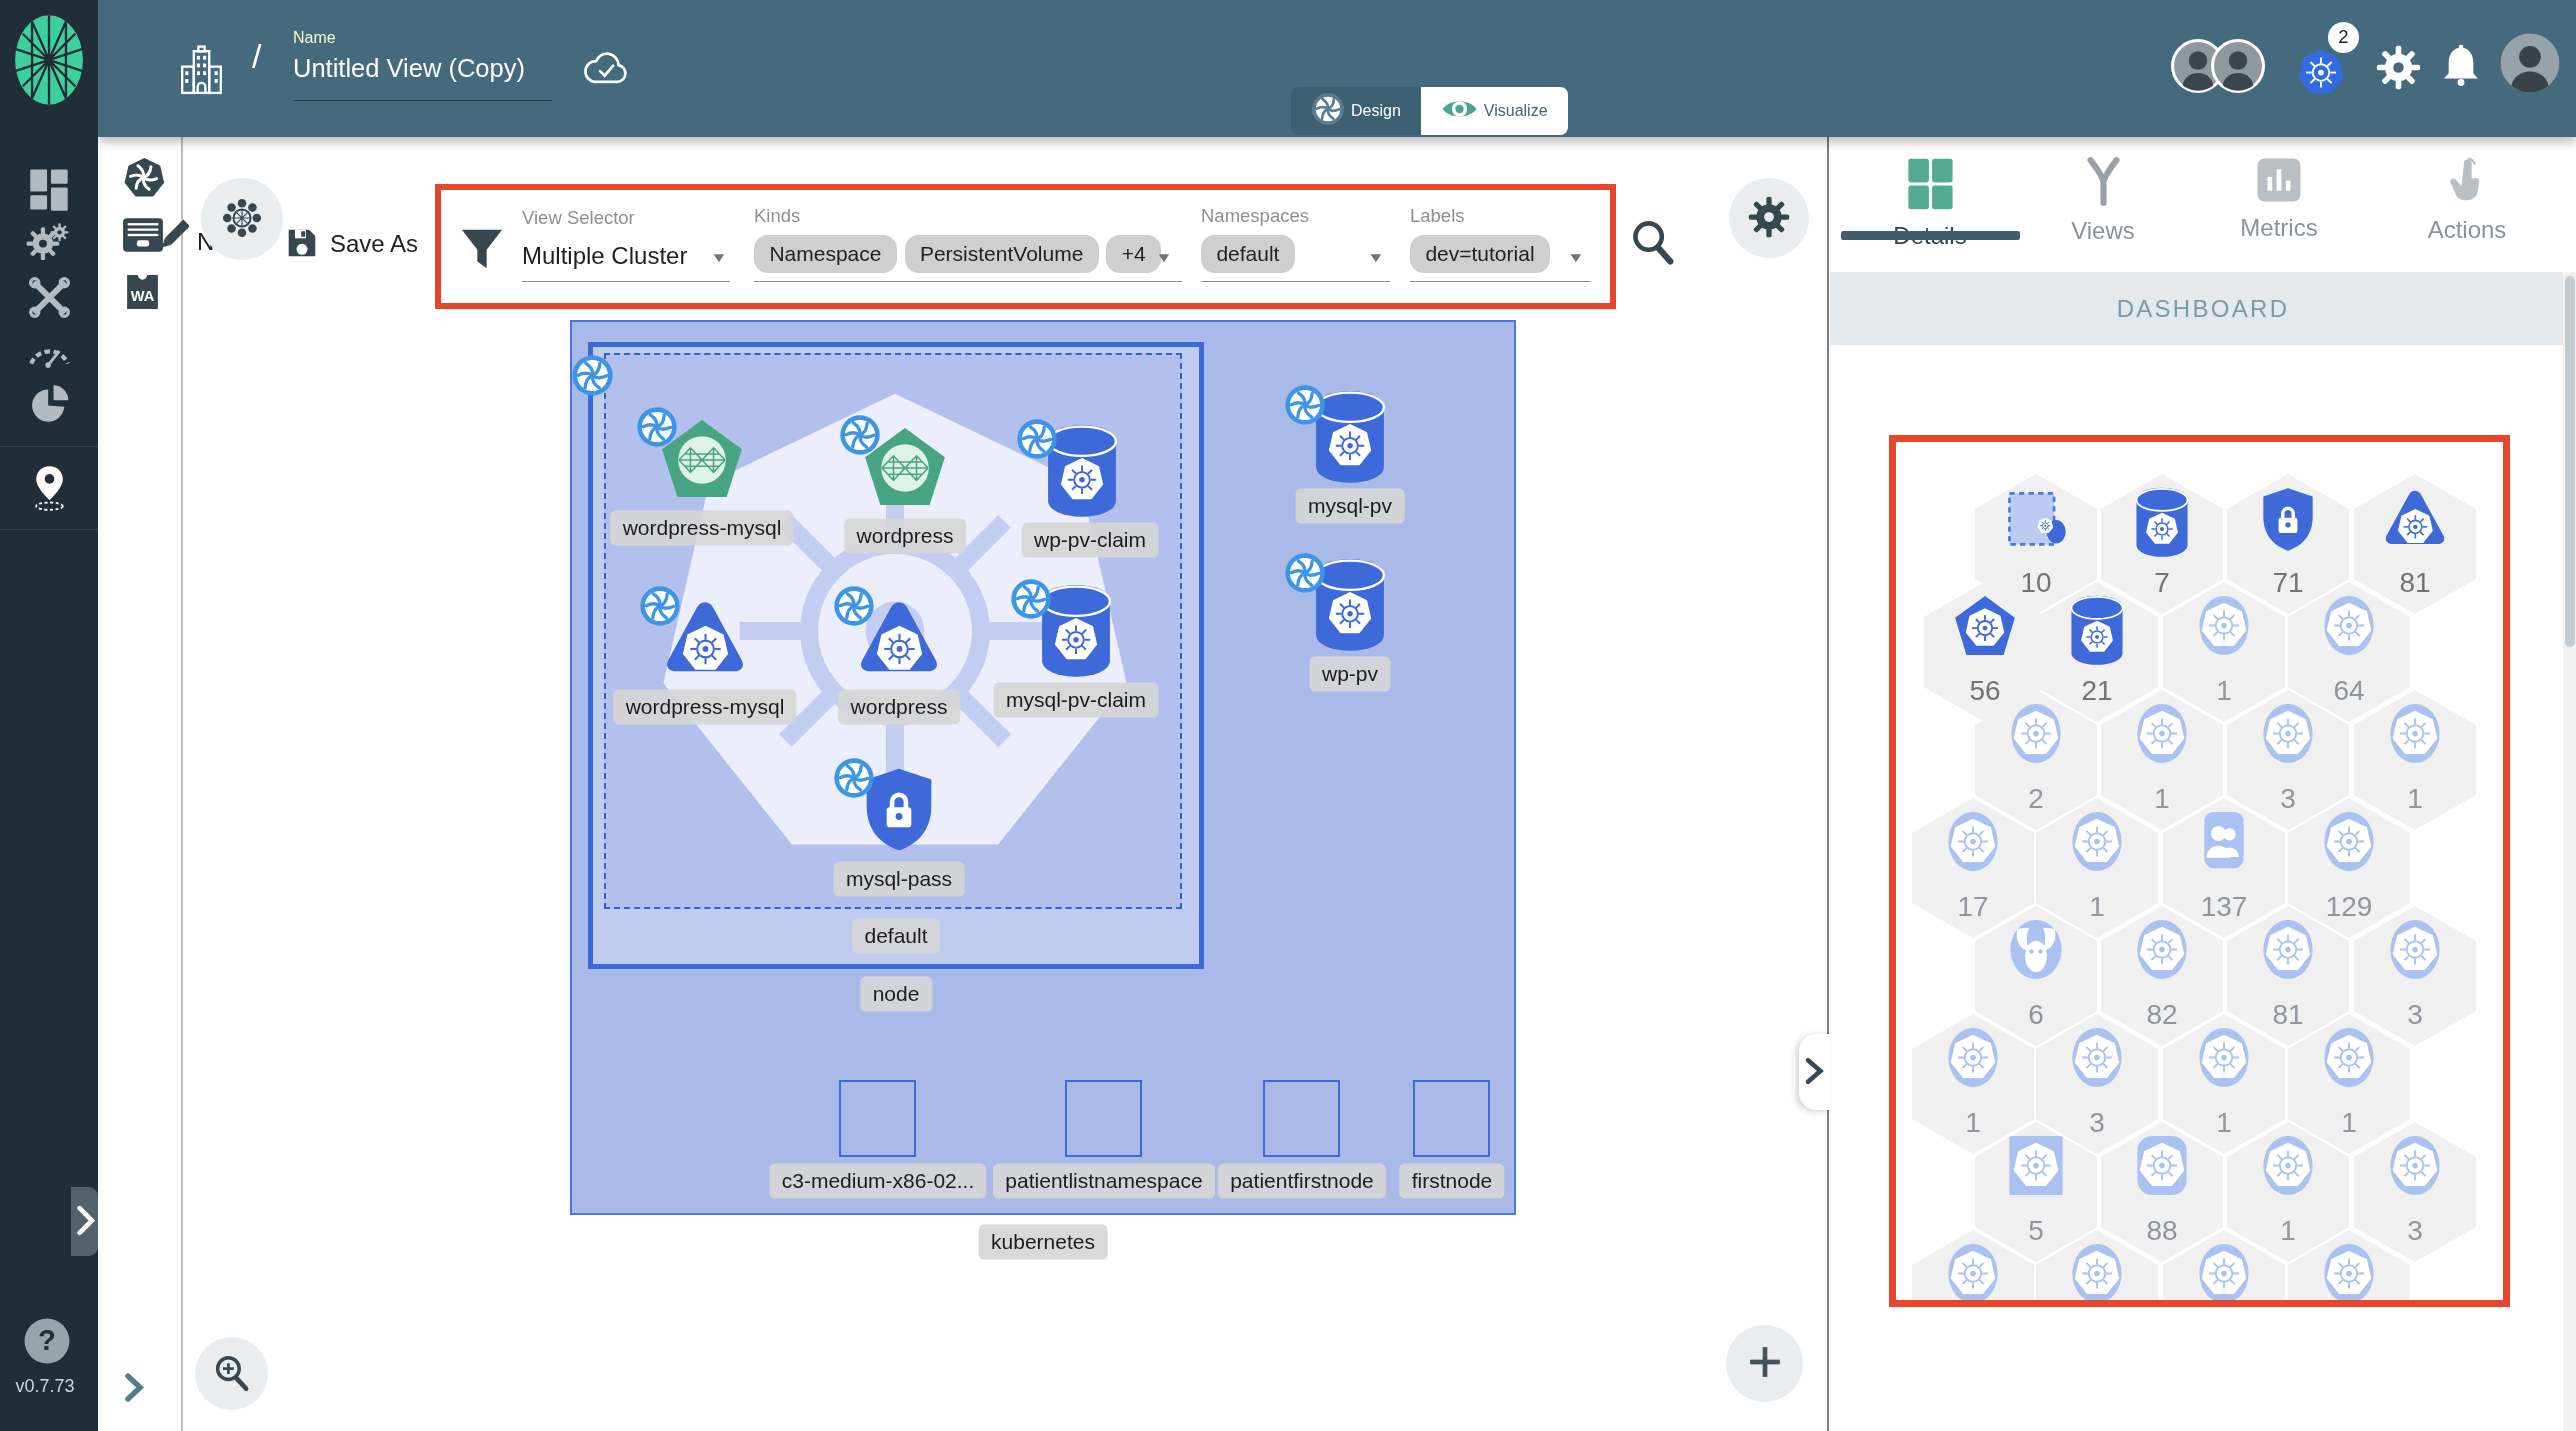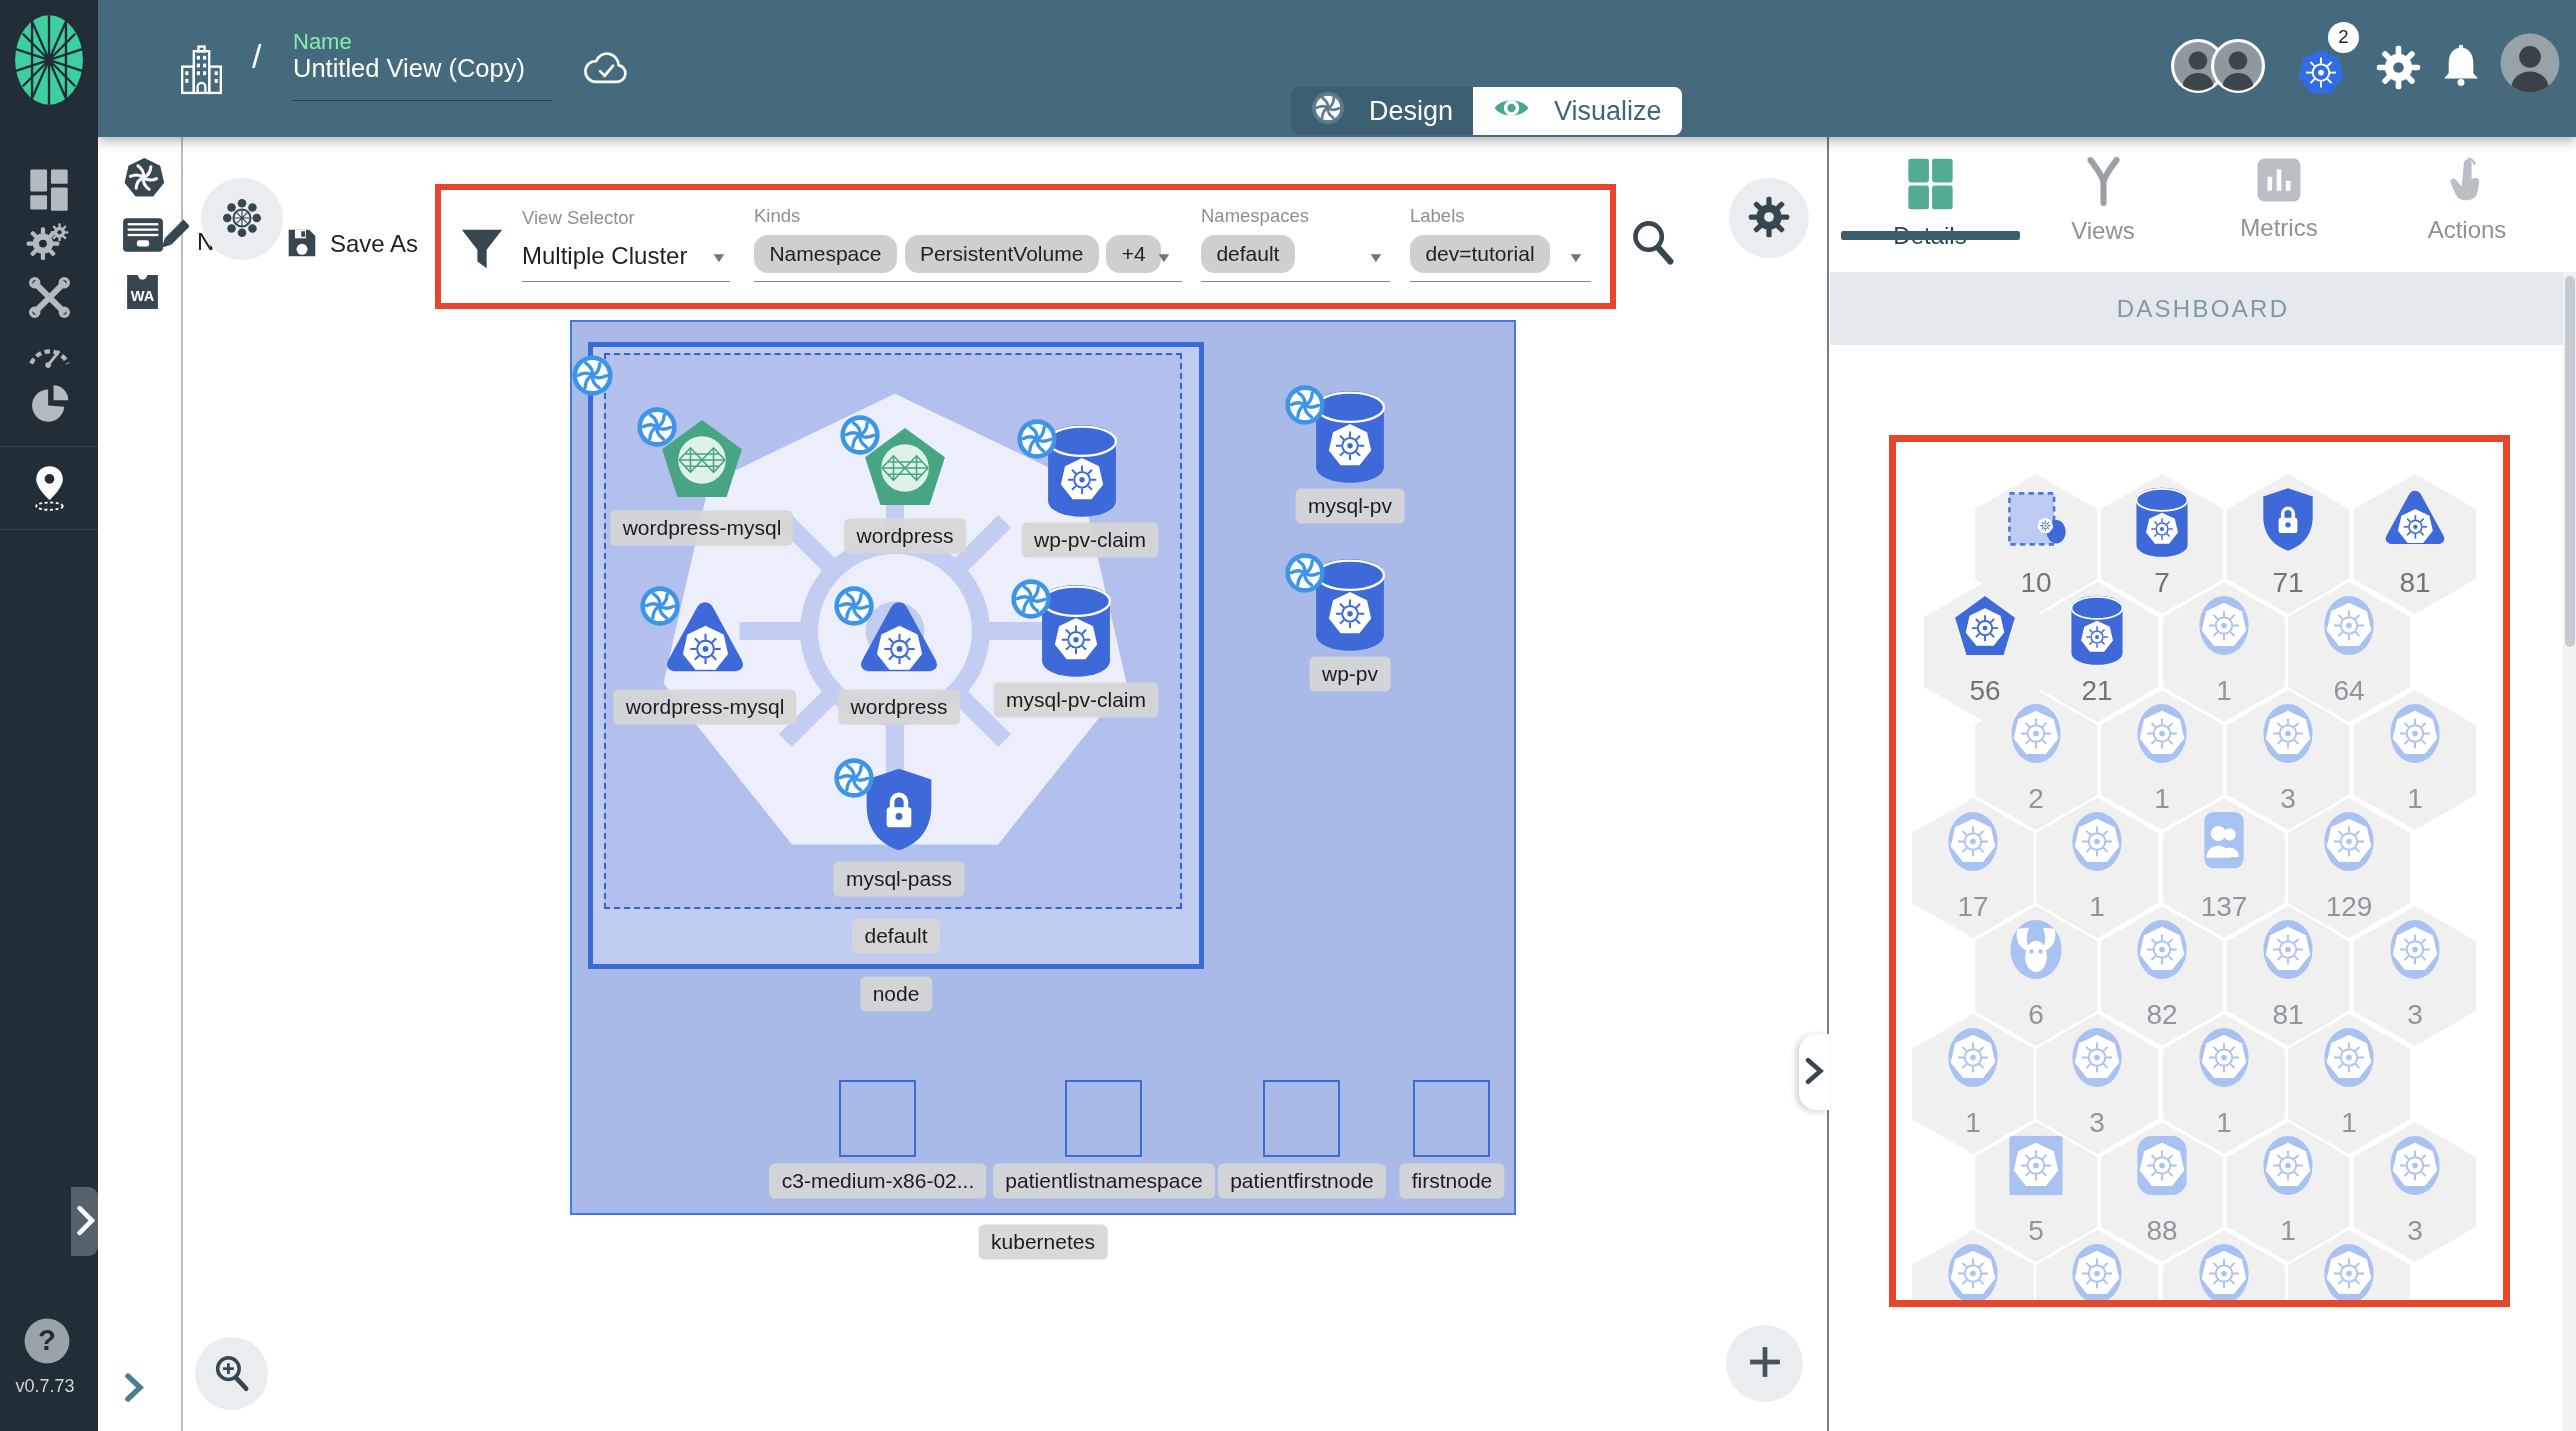--- a/index.html
+++ b/index.html
@@ -5,26 +5,26 @@
   * { margin:0; padding:0; box-sizing:border-box; }
   html,body { width:2576px; height:1431px; overflow:hidden; background:#fff;
     font-family:"Liberation Sans", sans-serif; }
   .abs { position:absolute; }
   #stage { position:relative; width:2576px; height:1431px; background:#fff; }
 
   
   #header { left:98px; top:0; width:2478px; height:137px; background:#456a7e;
     box-shadow:0 4.6px 10.8px rgba(0,0,0,.30); z-index:40; }
   #logo-box { left:0; top:0; width:98px; height:147px; background:#212e37; z-index:41; }
-  .hdr-label { color:#86efac; font-size:22px; }
+  .hdr-label { color:#fef9c3; font-size:16px; }
   .hdr-value { color:#ffffff; font-size:25.5px; }
   #name-underline { border-bottom:1.5px solid #2e3c44; }
   #toggle { border-radius:7.7px; overflow:hidden; display:flex; height:48px; }
-  #toggle .seg { display:flex; align-items:center; justify-content:center; gap:24px;
-     font-size:27px; padding:0 20px; }
+  #toggle .seg { display:flex; align-items:center; justify-content:center; gap:6px;
+     font-size:16px; padding:0 20px; }
   #seg-design { background:#3c5f72; color:#fff; }
   #seg-visualize { background:#ffffff; color:#3f6579; }
   .badge-num { position:absolute; background:#fff; color:#222; border-radius:50%;
      width:31px; height:31px; display:flex; align-items:center; justify-content:center;
      font-size:18.5px; }
 
   
   #sidebar { left:0; top:147px; width:98px; height:1285px; background:#212e37; z-index:30; }
   .sb-item { width:98px; height:54px; display:flex; align-items:center; justify-content:center; }
   .sb-div { width:98px; border-top:0.8px solid #3a4750; margin:14px 0; }

